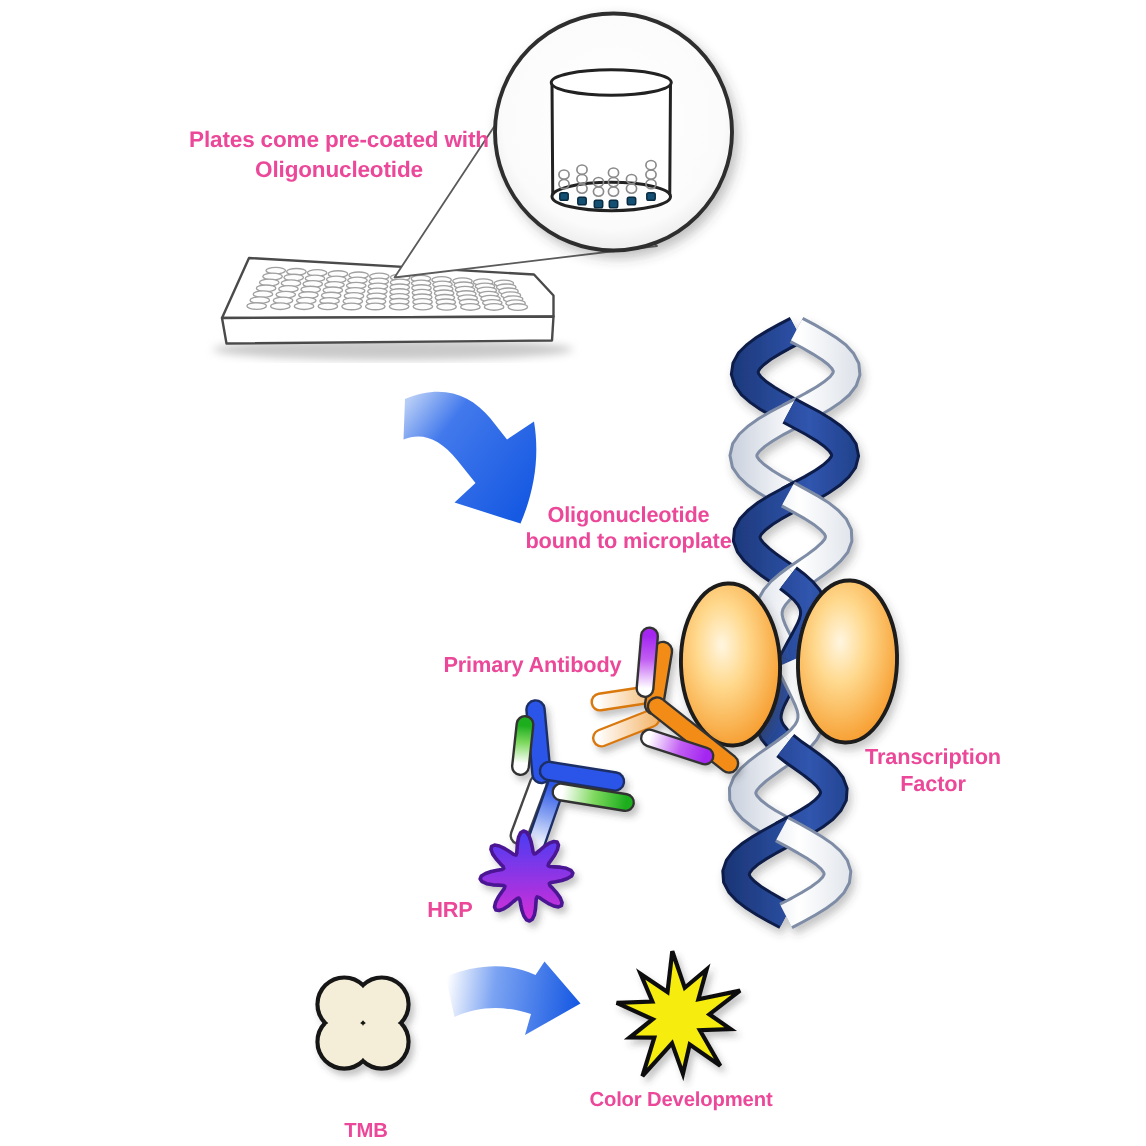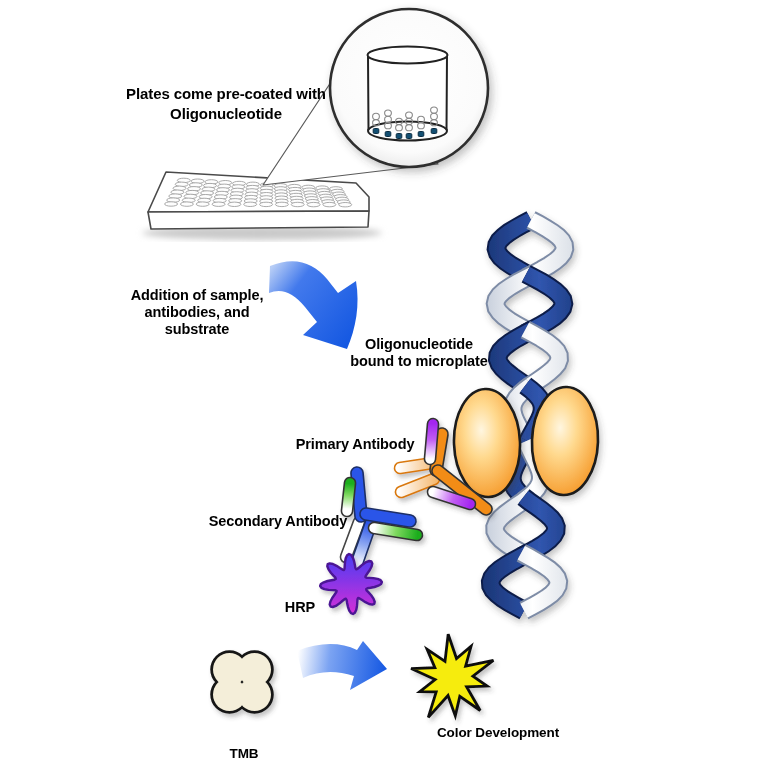--- a/index.html
+++ b/index.html
@@ -1,20 +1,20 @@
 <!DOCTYPE html>
 <html><head>
 <meta charset="utf-8">
 <style>
   html,body{margin:0;padding:0;background:#ffffff;}
   #stage{position:relative;width:764px;height:764px;background:#ffffff;overflow:hidden;
          font-family:"Liberation Sans",sans-serif;}
   #art{position:absolute;left:0;top:0;}
   .lbl{position:absolute;transform:translateX(-50%);text-align:center;
-       color:#000000;font-weight:700;white-space:pre-line;letter-spacing:-0.1px;}
+       color:#ec4899;font-weight:700;white-space:pre-line;letter-spacing:-0.1px;}
   .lbl-15{font-size:15px;line-height:20px;}
   .lbl-14{font-size:14.5px;line-height:17px;}
   .lbl-13{font-size:13.5px;line-height:16px;}
   .lbl-tf{font-size:14.5px;line-height:18px;}
 </style>
 </head>
 <body>
 
 <div id="stage">
   <svg id="art" width="764" height="764" viewBox="0 0 764 764">
@@ -292,23 +292,21 @@
         <circle cx="254.5" cy="669.5" r="16.5" fill="#f4eed9" stroke="none"></circle>
         <circle cx="229.5" cy="694.5" r="16.5" fill="#f4eed9" stroke="none"></circle>
         <circle cx="254.5" cy="694.5" r="16.5" fill="#f4eed9" stroke="none"></circle>
       </g>
       <path d="M297,651 C320,642 340,642 357,650 L363,641 L387,669 L350,690 L354,676 C335,670 319,671 303,678 Z" fill="url(#botArrowG)"></path>
       <path d="M448.2,634.2 L456.5,658.5 L471.1,646.3 L465.6,666.2 L493.4,660.4 L472.9,676.2 L487.1,686.1 L466.6,686.8 L480.2,710.5 L459.8,696.4 L455.3,715.9 L448.0,695.5 L428.3,717.4 L436.2,691.8 L419.8,691.7 L435.1,679.5 L411.1,668.6 L434.9,667.7 L427.1,649.3 L445.0,661.4 Z" fill="#f6ec0f" stroke="#111111" stroke-width="2.8" stroke-linejoin="miter" filter="url(#shSmall)"></path>
     </svg>
 
   <div class="lbl lbl-15" style="left:226px;top:84px;">Plates come pre-coated with
 Oligonucleotide</div>
-  <div class="lbl lbl-14" style="left:197px;top:287px;">Addition of sample,
-antibodies, and
-substrate</div>
   <div class="lbl lbl-14" style="left:419px;top:336px;">Oligonucleotide
 bound to microplate</div>
   <div class="lbl lbl-14" style="left:355px;top:436px;">Primary Antibody</div>
-  <div class="lbl lbl-14" style="left:278px;top:513px;">Secondary Antibody</div>
   <div class="lbl lbl-14" style="left:300px;top:599px;">HRP</div>
+  <div class="lbl lbl-tf" style="left:622px;top:496px;">Transcription
+Factor</div>
   <div class="lbl lbl-13" style="left:244px;top:746px;">TMB</div>
-  <div class="lbl lbl-13" style="left:454px;top:725px;margin-left:44px;">Color Development</div>
+  <div class="lbl lbl-13" style="left:454px;top:725px;">Color Development</div>
 </div>
 
 </body></html>

